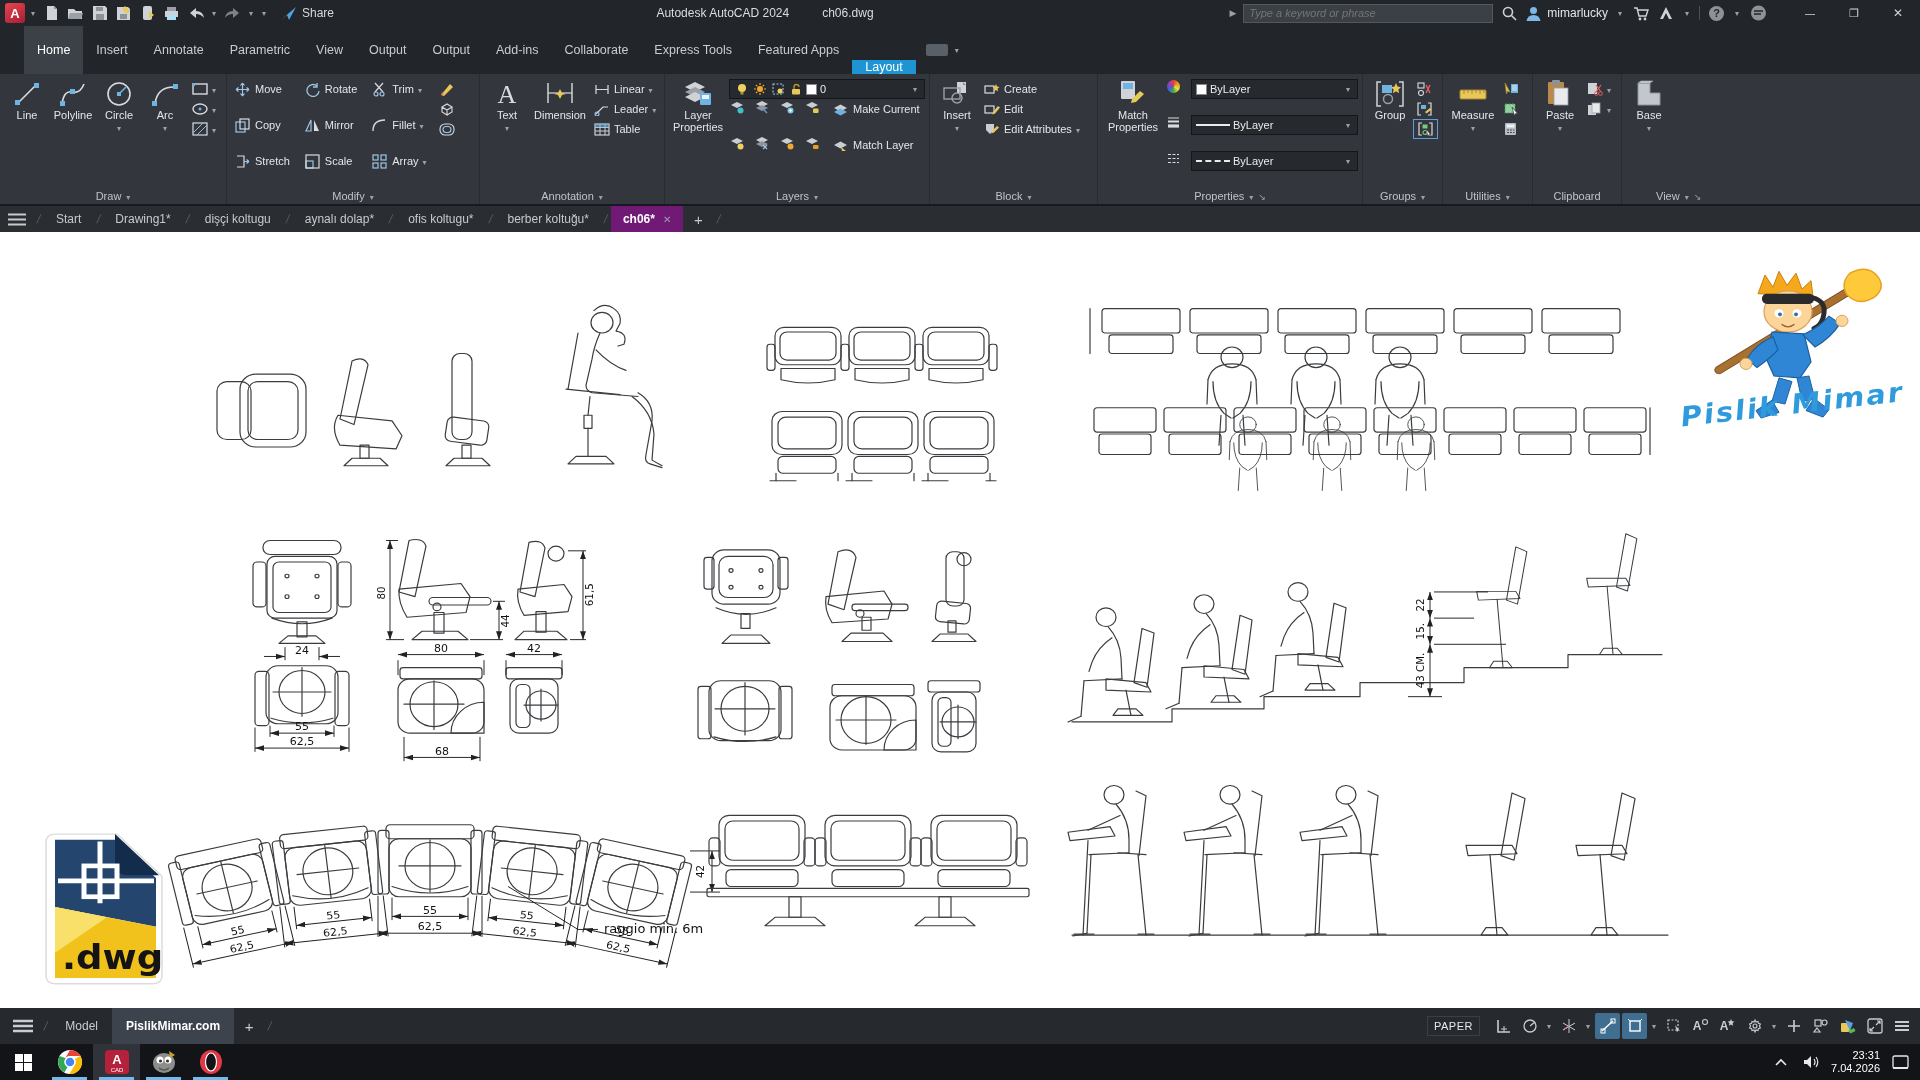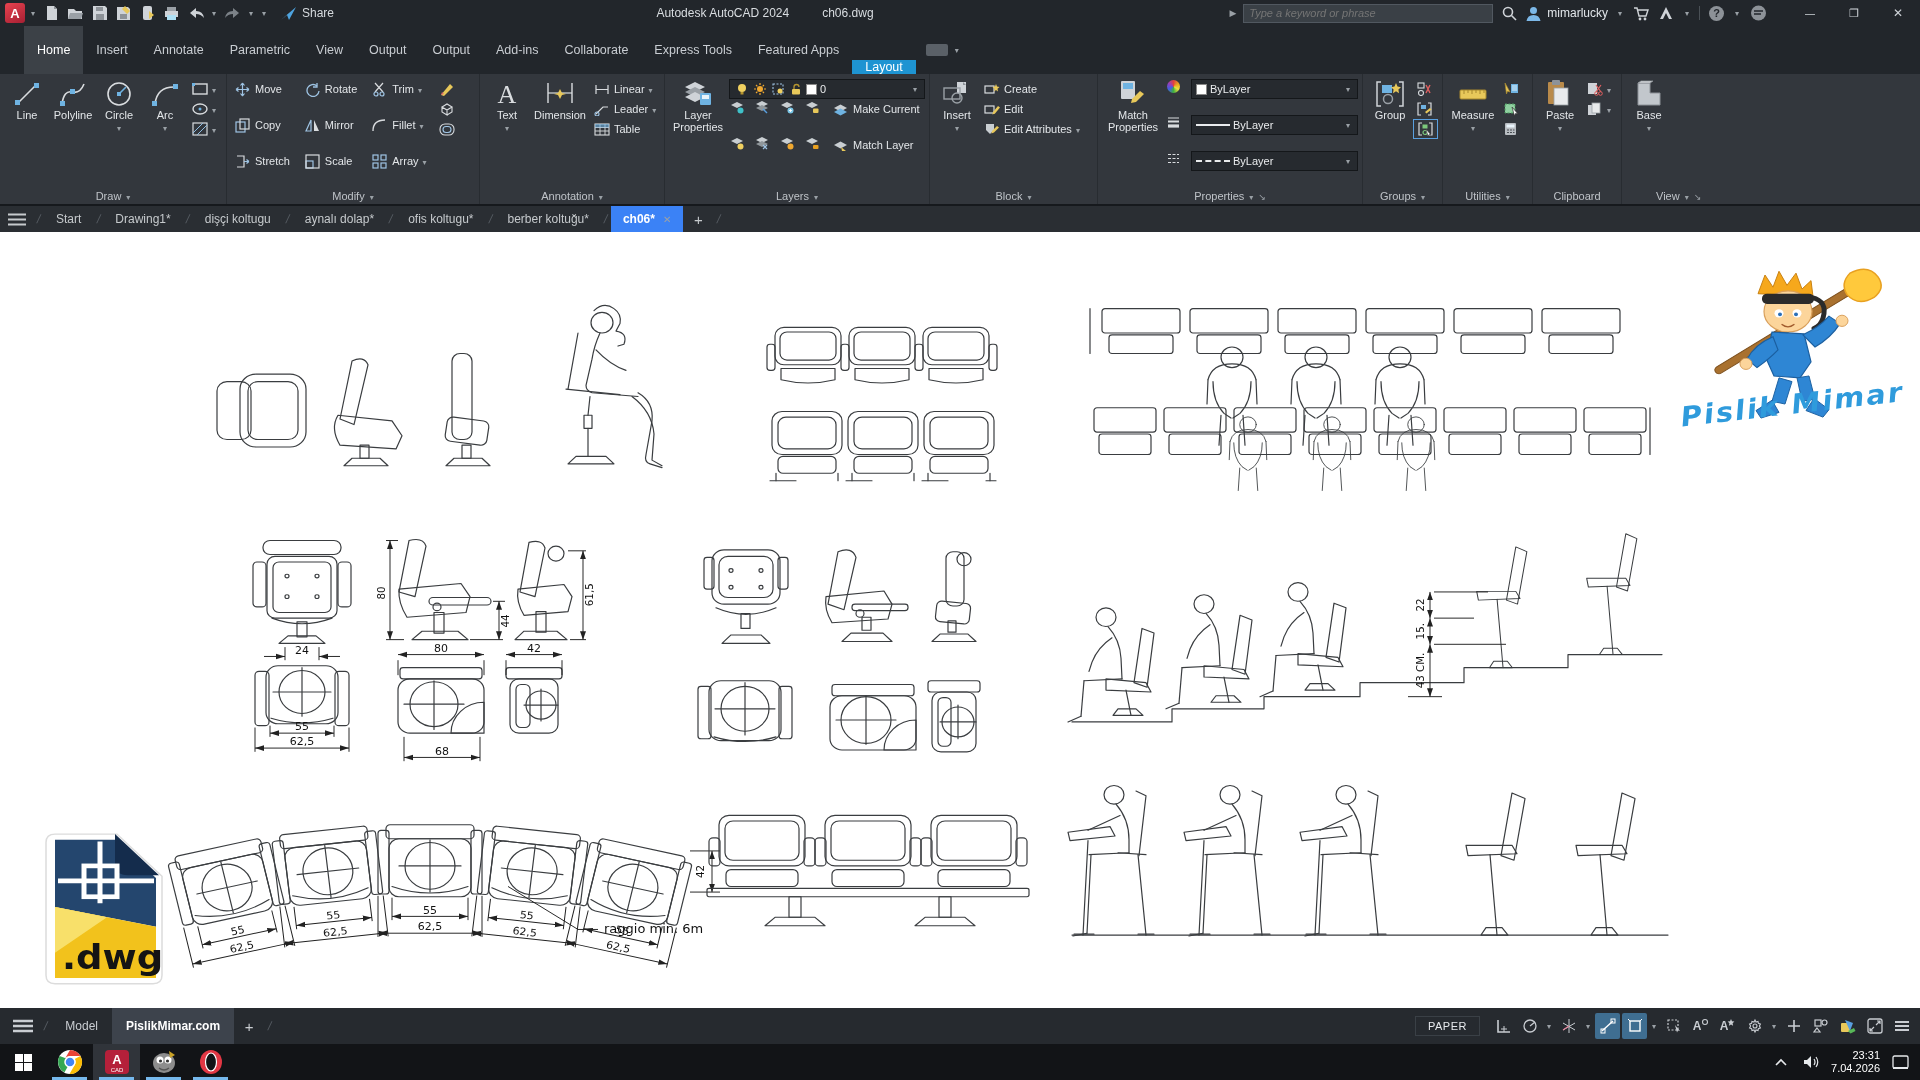--- a/index.html
+++ b/index.html
@@ -57,21 +57,21 @@
   .swatch{width:11px;height:11px;background:#fff;border:1px solid #888;}
   .lrow{display:flex;align-items:flex-start;gap:10px;height:36px;}
   .micon{width:15px;height:15px;display:flex;align-items:center;justify-content:center;}
   .lw-line{width:34px;height:2px;background:#e9ebed;}
   .lt-line{width:34px;height:0;border-top:2px dashed #e9ebed;}
 
   
   .ftabs{flex:0 0 26px;background:#2a2e33;display:flex;align-items:stretch;color:#c6cacd;font-size:12px;}
   .fburger{width:34px;display:flex;align-items:center;justify-content:center;}
   .ftab{display:flex;align-items:center;padding:0 12px;white-space:nowrap;}
-  .ftab.active{background:#3b82f6;color:#fff;font-weight:bold;gap:8px;}
+  .ftab.active{background:#701a75;color:#fff;font-weight:bold;gap:8px;}
   .fclose::before{content:"✕";color:#9aa0a6;font-size:10px;font-weight:normal;}
   .fsep{width:10px;display:flex;align-items:center;justify-content:center;color:#565c63;}
   .fsep::before{content:"/";transform:skewX(-12deg);}
   .fplus{width:30px;display:flex;align-items:center;justify-content:center;color:#c6cacd;font-size:15px;}
   .fplus::before{content:"+";}
 
   
   .canvas{flex:1;position:relative;background:#fff;overflow:hidden;}
   .cad{position:absolute;inset:0;width:100%;height:100%;}
   .cad .ln{fill:none;stroke:#3a3d40;stroke-width:1.2;stroke-linecap:round;stroke-linejoin:round;}
@@ -84,21 +84,21 @@
   
   .statusbar{flex:0 0 36px;background:#262a2f;display:flex;align-items:center;color:#c9cdd2;font-size:12px;padding:0 6px;}
   .sburger{width:34px;display:flex;align-items:center;justify-content:center;}
   .ltab{padding:0 14px;height:36px;display:flex;align-items:center;}
   .ltab.active{background:#3d434c;color:#fff;font-weight:bold;}
   .lplus{width:30px;display:flex;align-items:center;justify-content:center;font-size:15px;}
   .lplus::before{content:"+";}
   .ssep{color:#565c63;padding:0 4px;}
   .ssep::before{content:"/";transform:skewX(-12deg);display:inline-block;}
   .sright{margin-left:auto;display:flex;align-items:center;gap:2px;}
-  .paperbadge{font-size:11px;color:#e6e9ec;padding:3px 12px;border:1px solid #3a4046;margin-right:8px;letter-spacing:0.5px;}
+  .paperbadge{font-size:11px;color:#e6e9ec;padding:3px 6px;border:1px solid #3a4046;margin-right:8px;letter-spacing:0.5px;}
   .sbtn{width:25px;height:26px;display:flex;align-items:center;justify-content:center;border-radius:2px;}
   .sbtn.on{background:#3f6e91;}
   .scaret{width:10px;font-size:8px;color:#9aa0a6;text-align:center;}
   .scaret::before{content:"▾";}
 
   
   .taskbar{flex:0 0 36px;background:#121417;display:flex;align-items:stretch;color:#e6e9ec;}
   .tbstart{width:46px;display:flex;align-items:center;justify-content:center;}
   .tbsearch{width:285px;background:#f3f3f3;display:flex;align-items:center;gap:8px;padding:0 10px;color:#555;}
   .tbsearch input{flex:1;border:none;outline:none;background:transparent;font-size:13px;color:#444;font-family:"Liberation Sans",sans-serif;}

